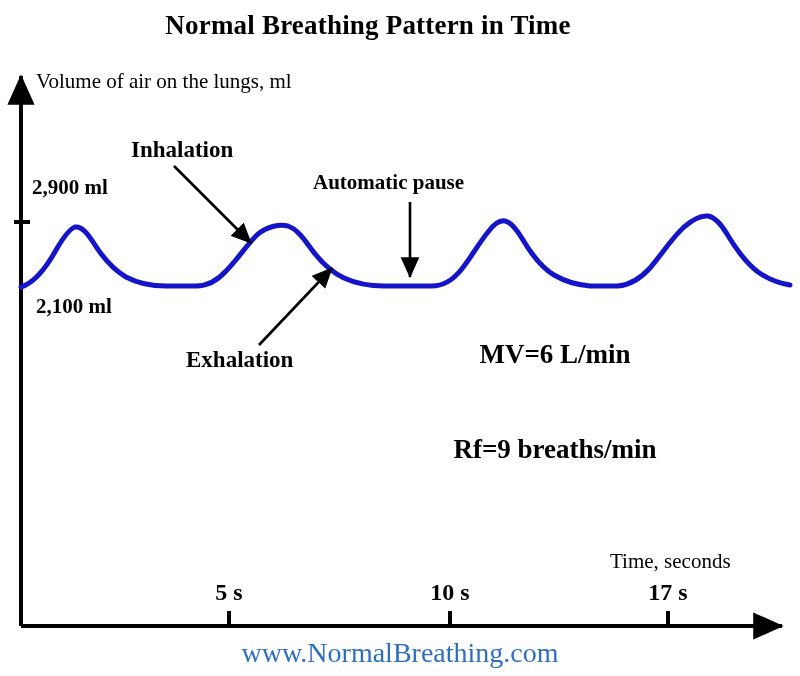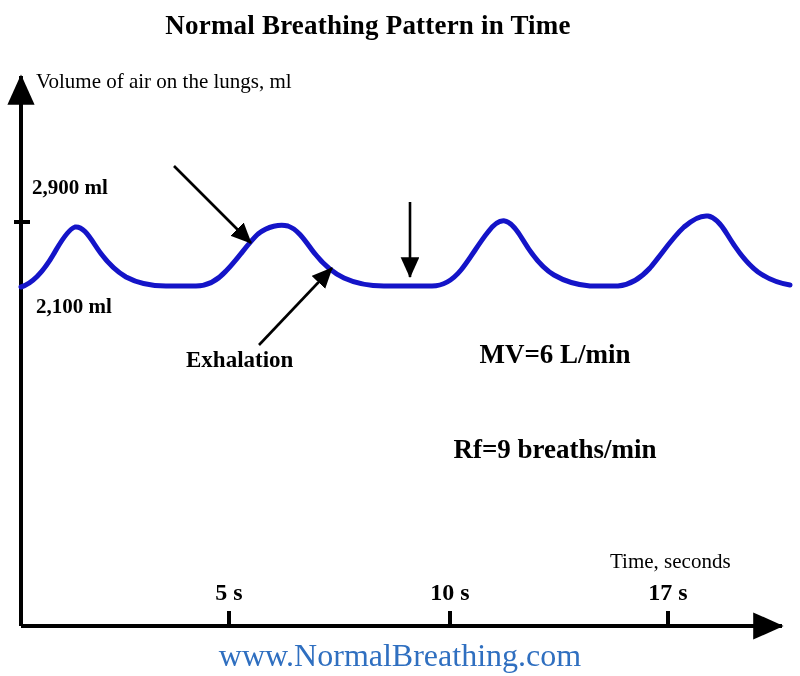--- a/index.html
+++ b/index.html
@@ -95,21 +95,21 @@
     width: 80px;
   }
   #x-tick-label-0 { left: 189px; top: 580px; text-align: center; }
   #x-tick-label-1 { left: 410px; top: 580px; }
   #x-tick-label-2 { left: 628px; top: 580px; }
   #watermark {
     left: 0;
     top: 639px;
     width: 800px;
     text-align: center;
-    font-size: 32px;
+    font-size: 28px;
     font-weight: normal;
     color: #2f6fc0;
   }
 </style>
 </head>
 <body>
 
 <div id="page">
 
   <svg id="chart-svg" viewBox="0 0 800 676">
@@ -168,23 +168,25 @@
   </svg>
 
   <div class="txt" id="chart-title">Normal Breathing Pattern in Time</div>
 
   <div class="txt" id="y-axis-label">Volume of air on the lungs, ml</div>
 
   <div class="txt" id="y-tick-upper-label">2,900 ml</div>
 
   <div class="txt" id="y-tick-lower-label">2,100 ml</div>
 
+  <div class="txt" id="ann-inhalation">Inhalation</div>
 
   <div class="txt" id="ann-exhalation">Exhalation</div>
 
+  <div class="txt" id="ann-pause">Automatic pause</div>
 
   <div class="txt stat-line" id="stat-mv">MV=6 L/min</div>
 
 
   <div class="txt stat-line" id="stat-rf">Rf=9 breaths/min</div>
 
   <div class="txt" id="x-axis-label">Time, seconds</div>
 
   <div class="txt x-tick-label" id="x-tick-label-0">5 s</div>
 

